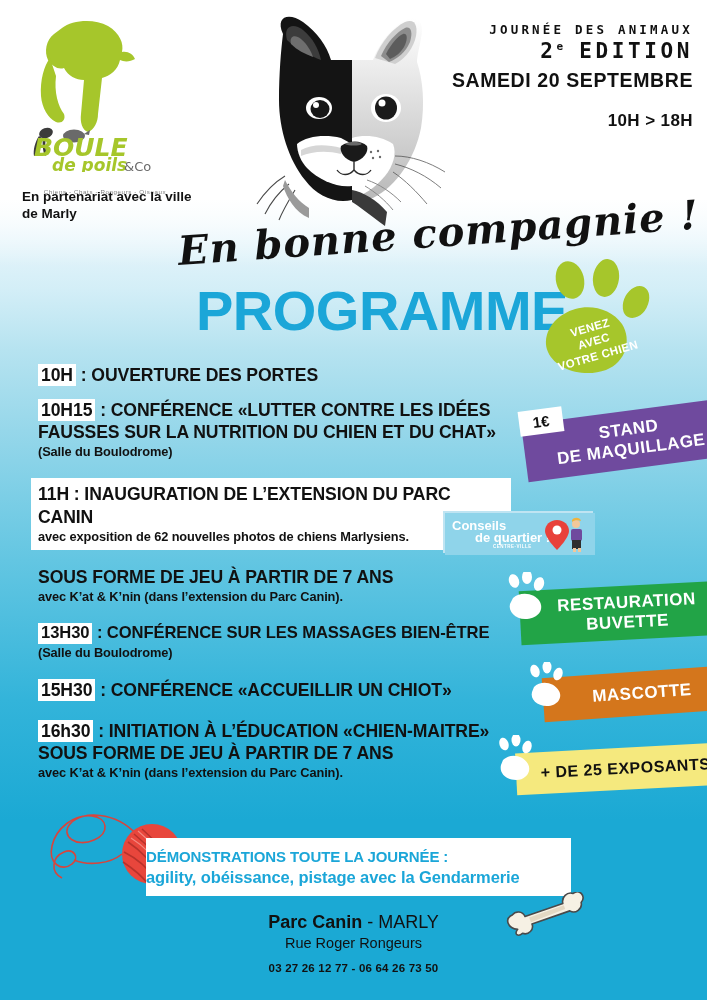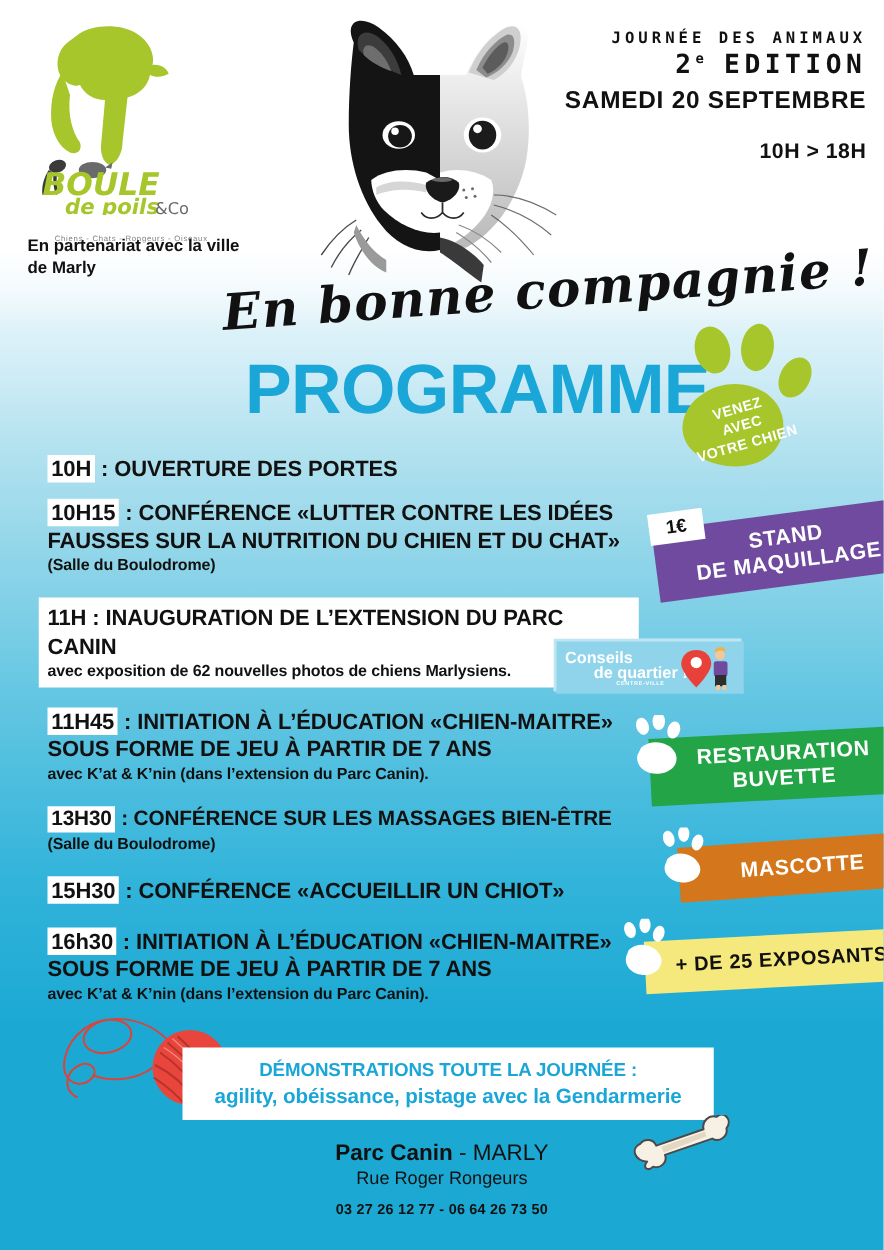--- a/index.html
+++ b/index.html
@@ -146,21 +146,21 @@
   }
   .conseils-in { position:absolute; left:0; top:0; width:150px; height:42px; background:#8fd4ea; }
   .c-l1 { position:absolute; left:7px; top:5px; font-size:13px; font-weight:bold; color:#fff; }
   .c-l2 { position:absolute; left:30px; top:17px; font-size:13px; font-weight:bold; color:#fff; }
   .c-l3 { position:absolute; left:48px; top:31px; font-size:4.5px; font-weight:bold; color:#fff; letter-spacing:0.5px; }
 
   
   .demobox {
     position:absolute; left:146px; top:838px; width:425px; height:58px;
     background:#ffffff; display:flex; flex-direction:column;
-    align-items:center; justify-content:center;
+    align-items:flex-start; justify-content:center;
   }
   .demo1 { font-size:15px; font-weight:bold; color:#1ba6d8; letter-spacing:-0.1px; }
   .demo2 { font-size:16.5px; font-weight:bold; color:#1ba6d8; margin-top:3px; letter-spacing:-0.1px; }
 
   
   .foot { position:absolute; left:0; top:912px; width:707px; text-align:center; }
   .foot1 { font-size:18px; color:#111; }
   .foot1 b { font-weight:bold; }
   .foot1 span.light { font-weight:normal; }
   .foot2 { font-size:14.5px; color:#111; margin-top:2px; }
@@ -317,23 +317,20 @@
     </div>
 
     <div class="entry band">
       <div class="mainline">
         <span>11H</span><span> : </span><span>INAUGURATION DE L’EXTENSION DU PARC CANIN</span>
       </div>
       <div class="sub">avec exposition de 62 nouvelles photos de chiens Marlysiens.</div>
     </div>
 
     <div class="entry gap">
-      <div class="mainline">
-        <span class="time">11H45</span><span> :  </span><span>INITIATION À L’ÉDUCATION «CHIEN-MAITRE»</span>
-      </div>
       <div class="mainline">SOUS FORME DE JEU À PARTIR DE 7 ANS</div>
       <div class="sub">avec K’at &amp; K’nin (dans l’extension du Parc Canin).</div>
     </div>
 
     <div class="entry gap">
       <div class="mainline small">
         <span class="time">13H30</span><span>  : </span><span>CONFÉRENCE SUR LES MASSAGES BIEN-ÊTRE</span>
       </div>
       <div class="sub">(Salle du Boulodrome)</div>
     </div>

